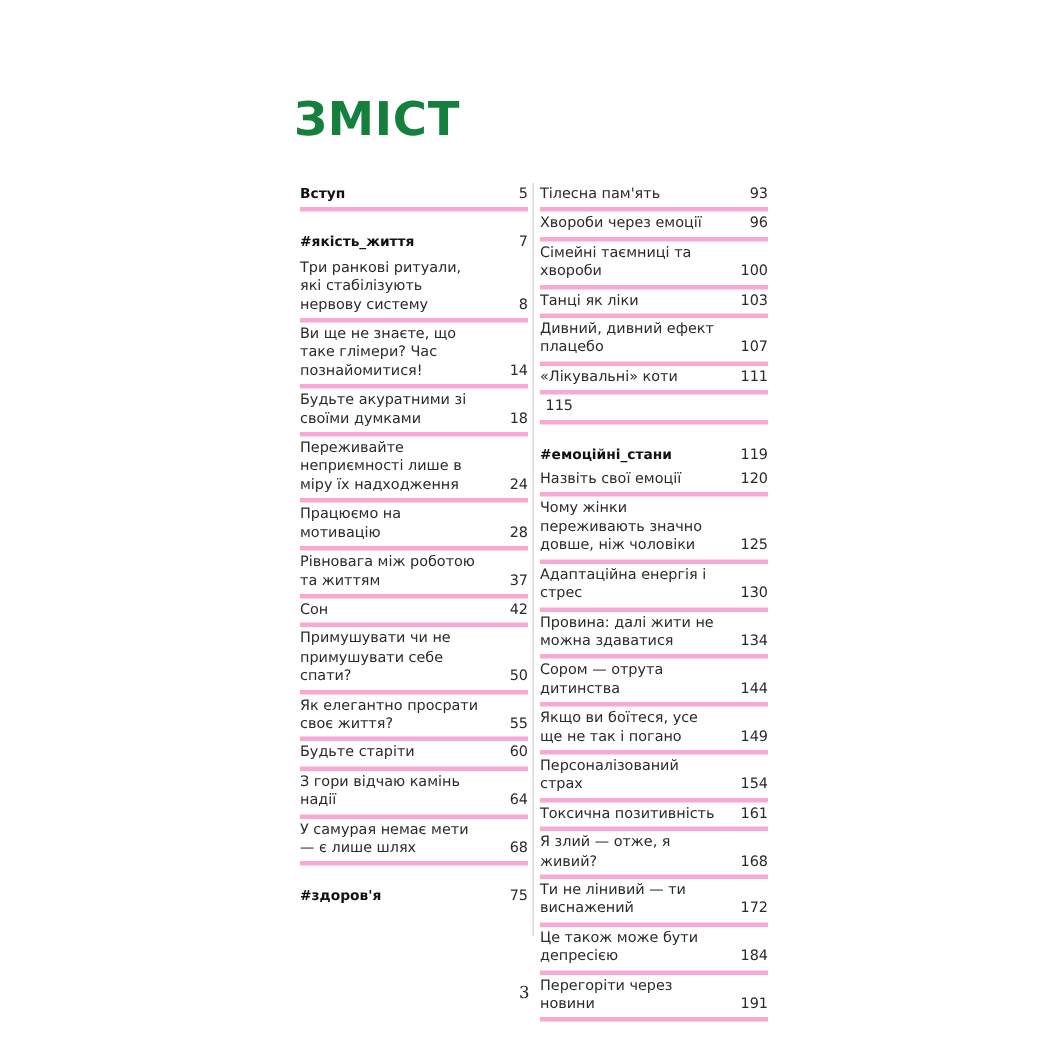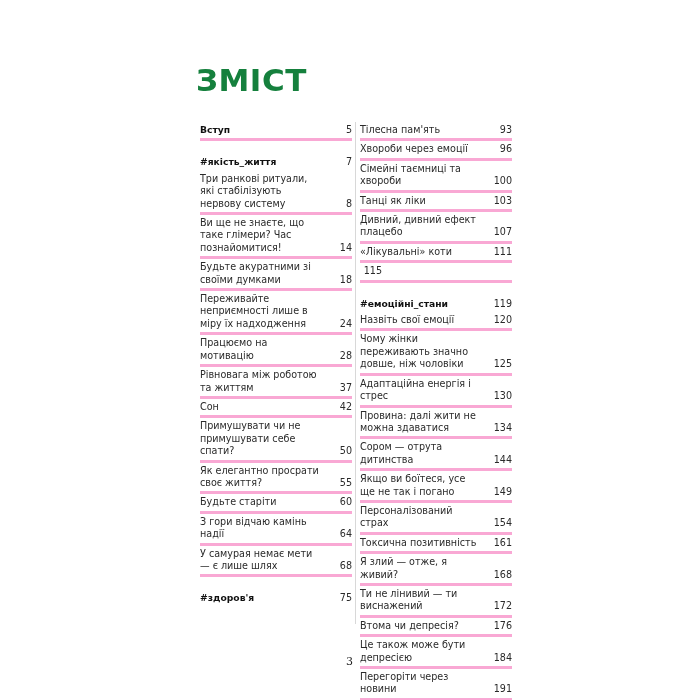--- a/index.html
+++ b/index.html
@@ -166,24 +166,20 @@
       </div>
       <div class="entry">
         <span class="t">Я злий — отже, я живий?</span>
         <span class="p">168</span>
       </div>
       <div class="entry">
         <span class="t">Ти не лінивий — ти виснажений</span>
         <span class="p">172</span>
       </div>
       <div class="entry">
-        <span class="t">Втома чи депресія?</span>
-        <span class="p">176</span>
-      </div>
-      <div class="entry">
         <span class="t">Це також може бути депресією</span>
         <span class="p">184</span>
       </div>
       <div class="entry">
         <span class="t">Перегоріти через новини</span>
         <span class="p">191</span>
       </div>
     </div>
 </div>
 

